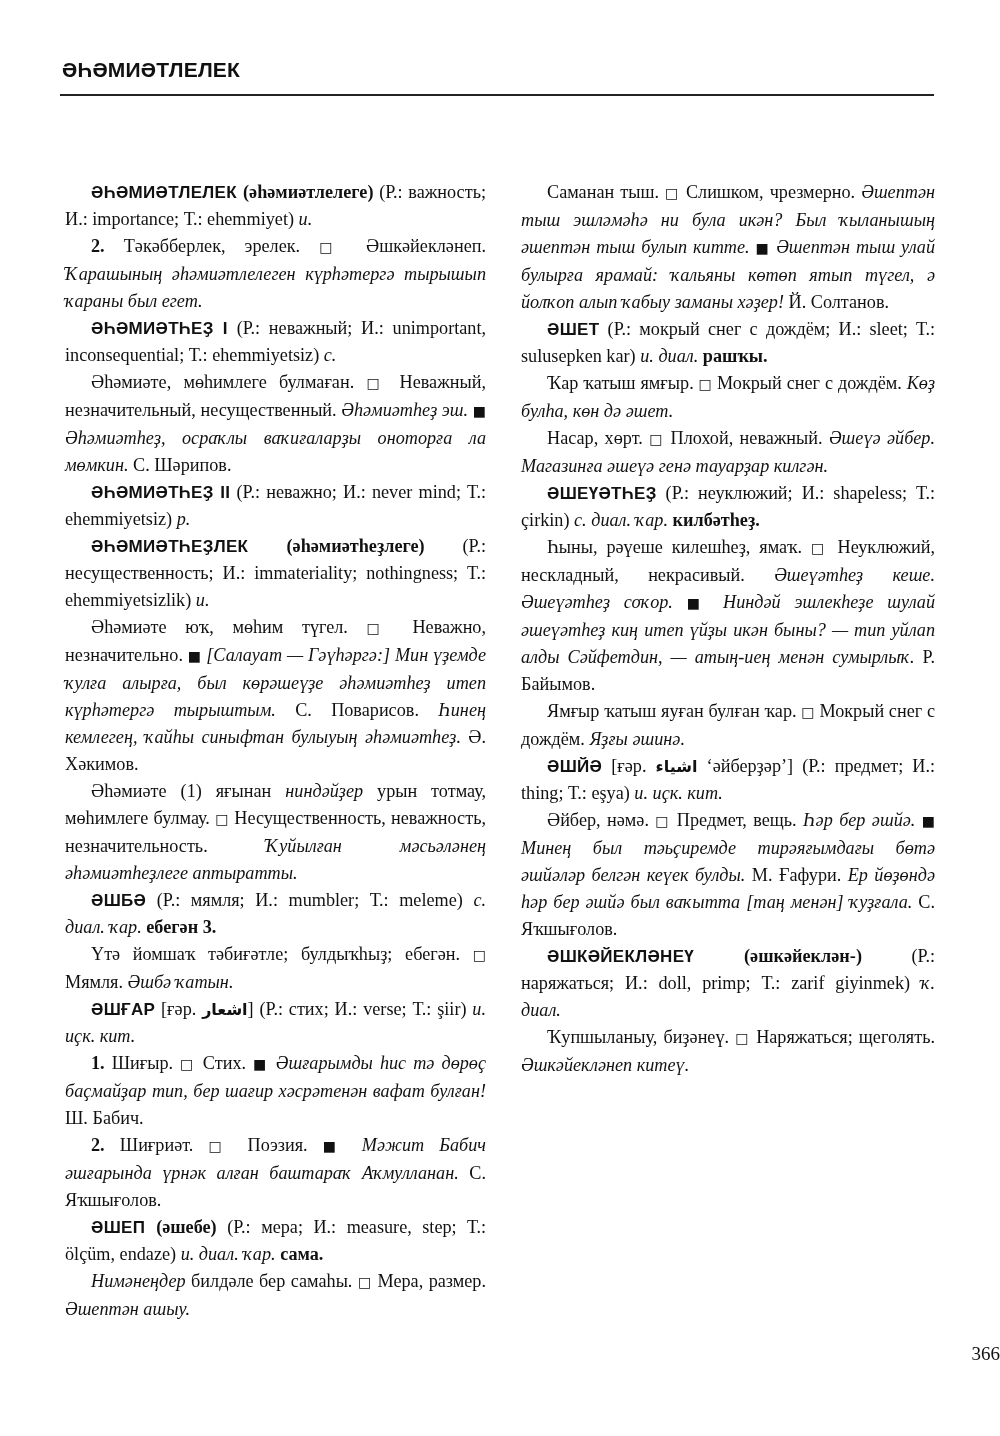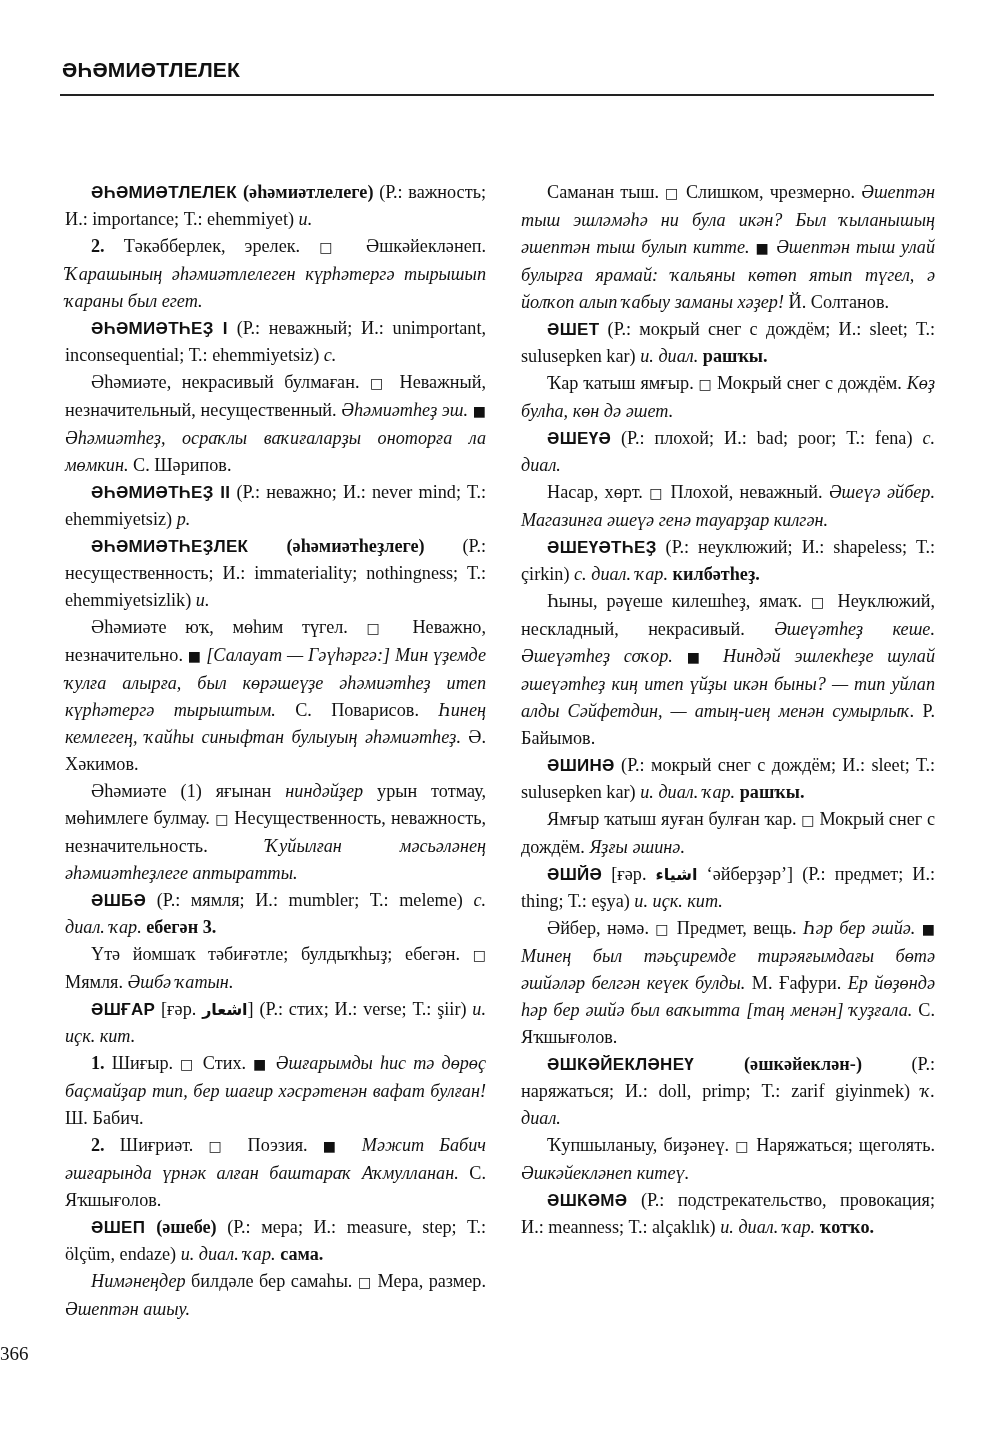--- a/index.html
+++ b/index.html
@@ -13,56 +13,53 @@
   .col { position: absolute; top: 138px; font-family: "Liberation Serif", "DejaVu Serif", serif;
          font-size: 18.2px; line-height: 27px; text-align: justify; hyphens: manual; margin-top: 41px; }
   .col-left { left: 65px; width: 421px; }
   .col-right { left: 521px; width: 414px; }
   .p { margin: 0; text-indent: 26px; }
   .hw { font-family: "Liberation Sans", "DejaVu Sans", sans-serif; font-weight: bold; font-size: 17px; letter-spacing: 0.3px; }
   .b { font-weight: bold; }
   .i { font-style: italic; }
   .sym { font-family: "DejaVu Sans", sans-serif; font-size: 14px; }
   .ar { font-family: "DejaVu Sans", sans-serif; font-weight: bold; font-size: 16px; }
-  .page-number { position: absolute; left: 0; width: 1000px; top: 1343px; text-align: left;
+  .page-number { position: absolute; left: 0; width: 1000px; top: 1343px; text-align: right;
          font-family: "Liberation Serif", "DejaVu Serif", serif; font-size: 19px; }
 </style>
 </head>
 <body>
 
 <div class="running-head">ӘҺӘМИӘТЛЕЛЕК</div>
 <div class="rule"></div>
 
 <div class="col col-left">
     <p class="p"><span class="hw">ӘҺӘМИӘТЛЕЛЕК </span><span class="b">(әһәмиәтлелеге)</span><span> (Р.: важность; И.: importance; Т.: ehemmiyet) </span><span class="i">и.</span></p>
     <p class="p"><span class="b">2.</span><span> Тәкәбберлек, эрелек. </span><span class="sym">□</span><span> Әшкәйекләнеп. </span><span class="i">Ҡарашының әһәмиәтлелеген күрһәтергә тырышып ҡараны был егет.</span></p>
     <p class="p"><span class="hw">ӘҺӘМИӘТҺЕҘ I</span><span> (Р.: неважный; И.: unimportant, inconsequential; Т.: ehemmiyetsiz) </span><span class="i">с.</span></p>
-    <p class="p"><span>Әһәмиәте, некрасивый булмаған. </span><span class="sym">□</span><span> Неважный, незначительный, несущественный. </span><span class="i">Әһәмиәтһеҙ эш. </span><span class="sym">■</span><span class="i"> Әһәмиәтһеҙ, осраҡлы ваҡиғаларҙы оноторға ла мөмкин.</span><span> С. Шәрипов.</span></p>
+    <p class="p"><span>Әһәмиәте, мөһимлеге булмаған. </span><span class="sym">□</span><span> Неважный, незначительный, несущественный. </span><span class="i">Әһәмиәтһеҙ эш. </span><span class="sym">■</span><span class="i"> Әһәмиәтһеҙ, осраҡлы ваҡиғаларҙы оноторға ла мөмкин.</span><span> С. Шәрипов.</span></p>
     <p class="p"><span class="hw">ӘҺӘМИӘТҺЕҘ II</span><span> (Р.: неважно; И.: never mind; Т.: ehemmiyetsiz) </span><span class="i">р.</span></p>
     <p class="p"><span class="hw">ӘҺӘМИӘТҺЕҘЛЕК </span><span class="b">(әһәмиәтһеҙлеге)</span><span> (Р.: несущественность; И.: immateriality; nothingness; Т.: ehemmiyetsizlik) </span><span class="i">и.</span></p>
     <p class="p"><span>Әһәмиәте юҡ, мөһим түгел. </span><span class="sym">□</span><span> Неважно, незначительно. </span><span class="sym">■</span><span class="i"> [Салауат — Гәүһәргә:] Мин үҙемде ҡулға алырға, был көрәшеүҙе әһәмиәтһеҙ итеп күрһәтергә тырыштым.</span><span> С. Поварисов. </span><span class="i">Һинең кемлегең, ҡайһы синыфтан булыуың әһәмиәтһеҙ.</span><span> Ә. Хәкимов.</span></p>
     <p class="p"><span>Әһәмиәте (1) яғынан </span><span class="i">ниндәйҙер</span><span> урын тотмау, мөһимлеге булмау. </span><span class="sym">□</span><span> Несущественность, неважность, незначительность. </span><span class="i">Ҡуйылған мәсьәләнең әһәмиәтһеҙлеге аптыратты.</span></p>
     <p class="p"><span class="hw">ӘШБӘ</span><span> (Р.: мямля; И.: mumbler; Т.: meleme) </span><span class="i">с. диал. ҡар.</span><span class="b"> ебегән 3.</span></p>
     <p class="p"><span>Үтә йомшаҡ тәбиғәтле; булдыҡһыҙ; ебегән. </span><span class="sym">□</span><span> Мямля. </span><span class="i">Әшбә ҡатын.</span></p>
     <p class="p"><span class="hw">ӘШҒАР</span><span> [ғәр. </span><span class="ar" dir="rtl">اشعار</span><span>] (Р.: стих; И.: verse; Т.: şiir) </span><span class="i">и. иҫк. кит.</span></p>
     <p class="p"><span class="b">1.</span><span> Шиғыр. </span><span class="sym">□</span><span> Стих. </span><span class="sym">■</span><span class="i"> Әшғарымды һис тә дөрөҫ баҫмайҙар тип, бер шағир хәсрәтенән вафат булған!</span><span> Ш. Бабич.</span></p>
     <p class="p"><span class="b">2.</span><span> Шиғриәт. </span><span class="sym">□</span><span> Поэзия. </span><span class="sym">■</span><span class="i"> Мәжит Бабич әшғарында үрнәк алған баштараҡ Аҡмулланан.</span><span> С. Яҡшығолов.</span></p>
     <p class="p"><span class="hw">ӘШЕП </span><span class="b">(әшебе)</span><span> (Р.: мера; И.: measure, step; Т.: ölçüm, endaze) </span><span class="i">и. диал. ҡар.</span><span class="b"> сама.</span></p>
     <p class="p"><span class="i">Нимәнеңдер</span><span> билдәле бер самаһы. </span><span class="sym">□</span><span> Мера, размер. </span><span class="i">Әшептән ашыу.</span></p>
   </div>
 <div class="col col-right">
     <p class="p"><span>Саманан тыш. </span><span class="sym">□</span><span> Слишком, чрезмерно. </span><span class="i">Әшептән тыш эшләмәһә ни була икән? Был ҡыланышың әшептән тыш булып китте. </span><span class="sym">■</span><span class="i"> Әшептән тыш улай булырға ярамай: ҡальяны көтөп ятып түгел, ә йолҡоп алып ҡабыу заманы хәҙер!</span><span> Й. Солтанов.</span></p>
     <p class="p"><span class="hw">ӘШЕТ</span><span> (Р.: мокрый снег с дождём; И.: sleet; Т.: sulusepken kar) </span><span class="i">и. диал.</span><span class="b"> рашҡы.</span></p>
     <p class="p"><span>Ҡар ҡатыш ямғыр. </span><span class="sym">□</span><span> Мокрый снег с дождём. </span><span class="i">Көҙ булһа, көн дә әшет.</span></p>
-    <p class="p"><span class="hw">ӘШЕҮӘ</span><span> (Р.: плохой; И.: bad; poor; Т.: fena) </span><span class="i">с. диал.</span></p>
     <p class="p"><span>Насар, хөрт. </span><span class="sym">□</span><span> Плохой, неважный. </span><span class="i">Әшеүә әйбер. Магазинға әшеүә генә тауарҙар килгән.</span></p>
     <p class="p"><span class="hw">ӘШЕҮӘТҺЕҘ</span><span> (Р.: неуклюжий; И.: shapeless; Т.: çirkin) </span><span class="i">с. диал. ҡар.</span><span class="b"> килбәтһеҙ.</span></p>
     <p class="p"><span>Һыны, рәүеше килешһеҙ, ямаҡ. </span><span class="sym">□</span><span> Неуклюжий, нескладный, некрасивый. </span><span class="i">Әшеүәтһеҙ кеше. Әшеүәтһеҙ соҡор. </span><span class="sym">■</span><span class="i"> Ниндәй эшлекһеҙе шулай әшеүәтһеҙ киң итеп үйҙы икән быны? — тип уйлап алды Сәйфетдин, — атың-иең менән сумырлыҡ.</span><span> Р. Байымов.</span></p>
-    <p class="p"><span class="hw">ӘШИНӘ</span><span> (Р.: мокрый снег с дождём; И.: sleet; Т.: sulusepken kar) </span><span class="i">и. диал. ҡар.</span><span class="b"> рашҡы.</span></p>
     <p class="p"><span>Ямғыр ҡатыш яуған булған ҡар. </span><span class="sym">□</span><span> Мокрый снег с дождём. </span><span class="i">Яҙғы әшинә.</span></p>
     <p class="p"><span class="hw">ӘШЙӘ</span><span> [ғәр. </span><span class="ar" dir="rtl">اشياء</span><span> ‘әйберҙәр’] (Р.: предмет; И.: thing; Т.: eşya) </span><span class="i">и. иҫк. кит.</span></p>
     <p class="p"><span>Әйбер, нәмә. </span><span class="sym">□</span><span> Предмет, вещь. </span><span class="i">Һәр бер әшйә. </span><span class="sym">■</span><span class="i"> Минең был тәьҫиремде тирәяғымдағы бөтә әшйәләр белгән кеүек булды.</span><span> М. Ғафури. </span><span class="i">Ер йөҙөндә һәр бер әшйә был ваҡытта [таң менән] ҡуҙғала.</span><span> С. Яҡшығолов.</span></p>
     <p class="p"><span class="hw">ӘШКӘЙЕКЛӘНЕҮ </span><span class="b">(әшкәйеклән-)</span><span> (Р.: наряжаться; И.: doll, primp; Т.: zarif giyinmek) </span><span class="i">ҡ. диал.</span></p>
     <p class="p"><span>Ҡупшыланыу, биҙәнеү. </span><span class="sym">□</span><span> Наряжаться; щеголять. </span><span class="i">Әшкәйекләнеп китеү.</span></p>
-    <p class="p"><span class="hw">ӘШКӘМӘ</span><span> (Р.: подстрекательство, провокация; И.: meanness; Т.: alçaklık) </span><span class="i">и. диал. ҡар.</span><span class="b"> ҡотҡо.</span></p>
   </div>
 
 <div class="page-number">366</div>
 
 </body></html>

